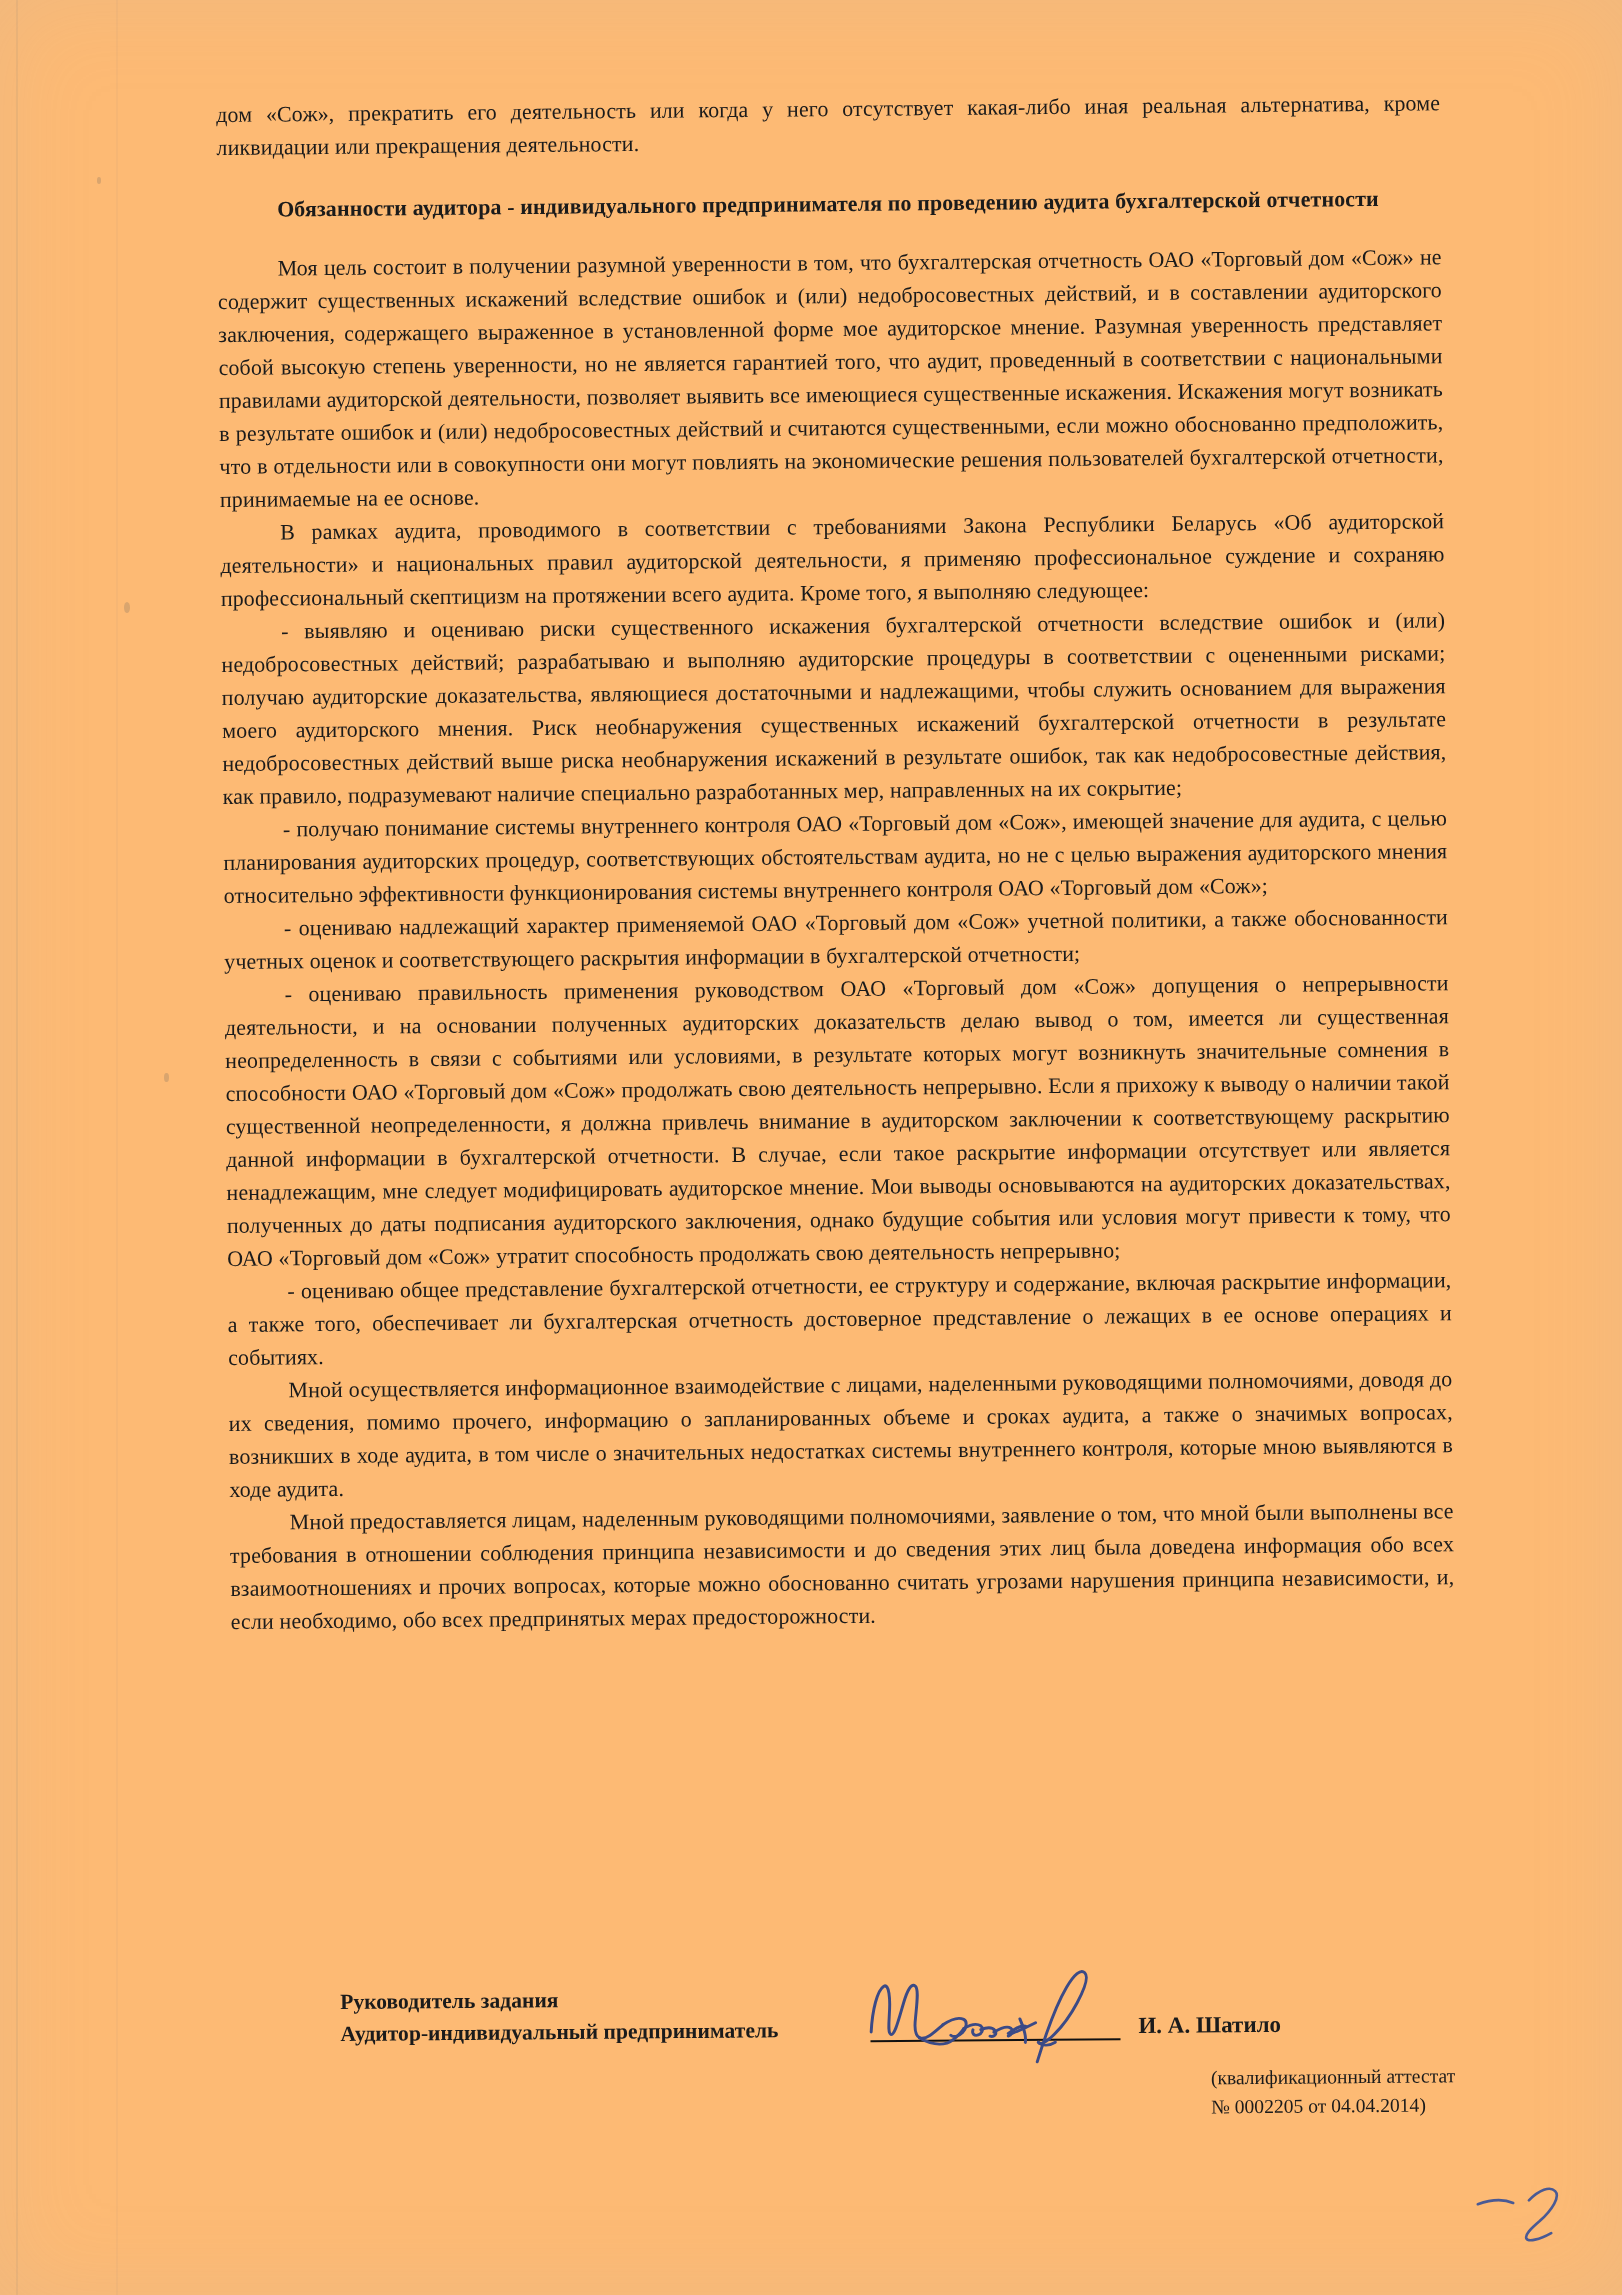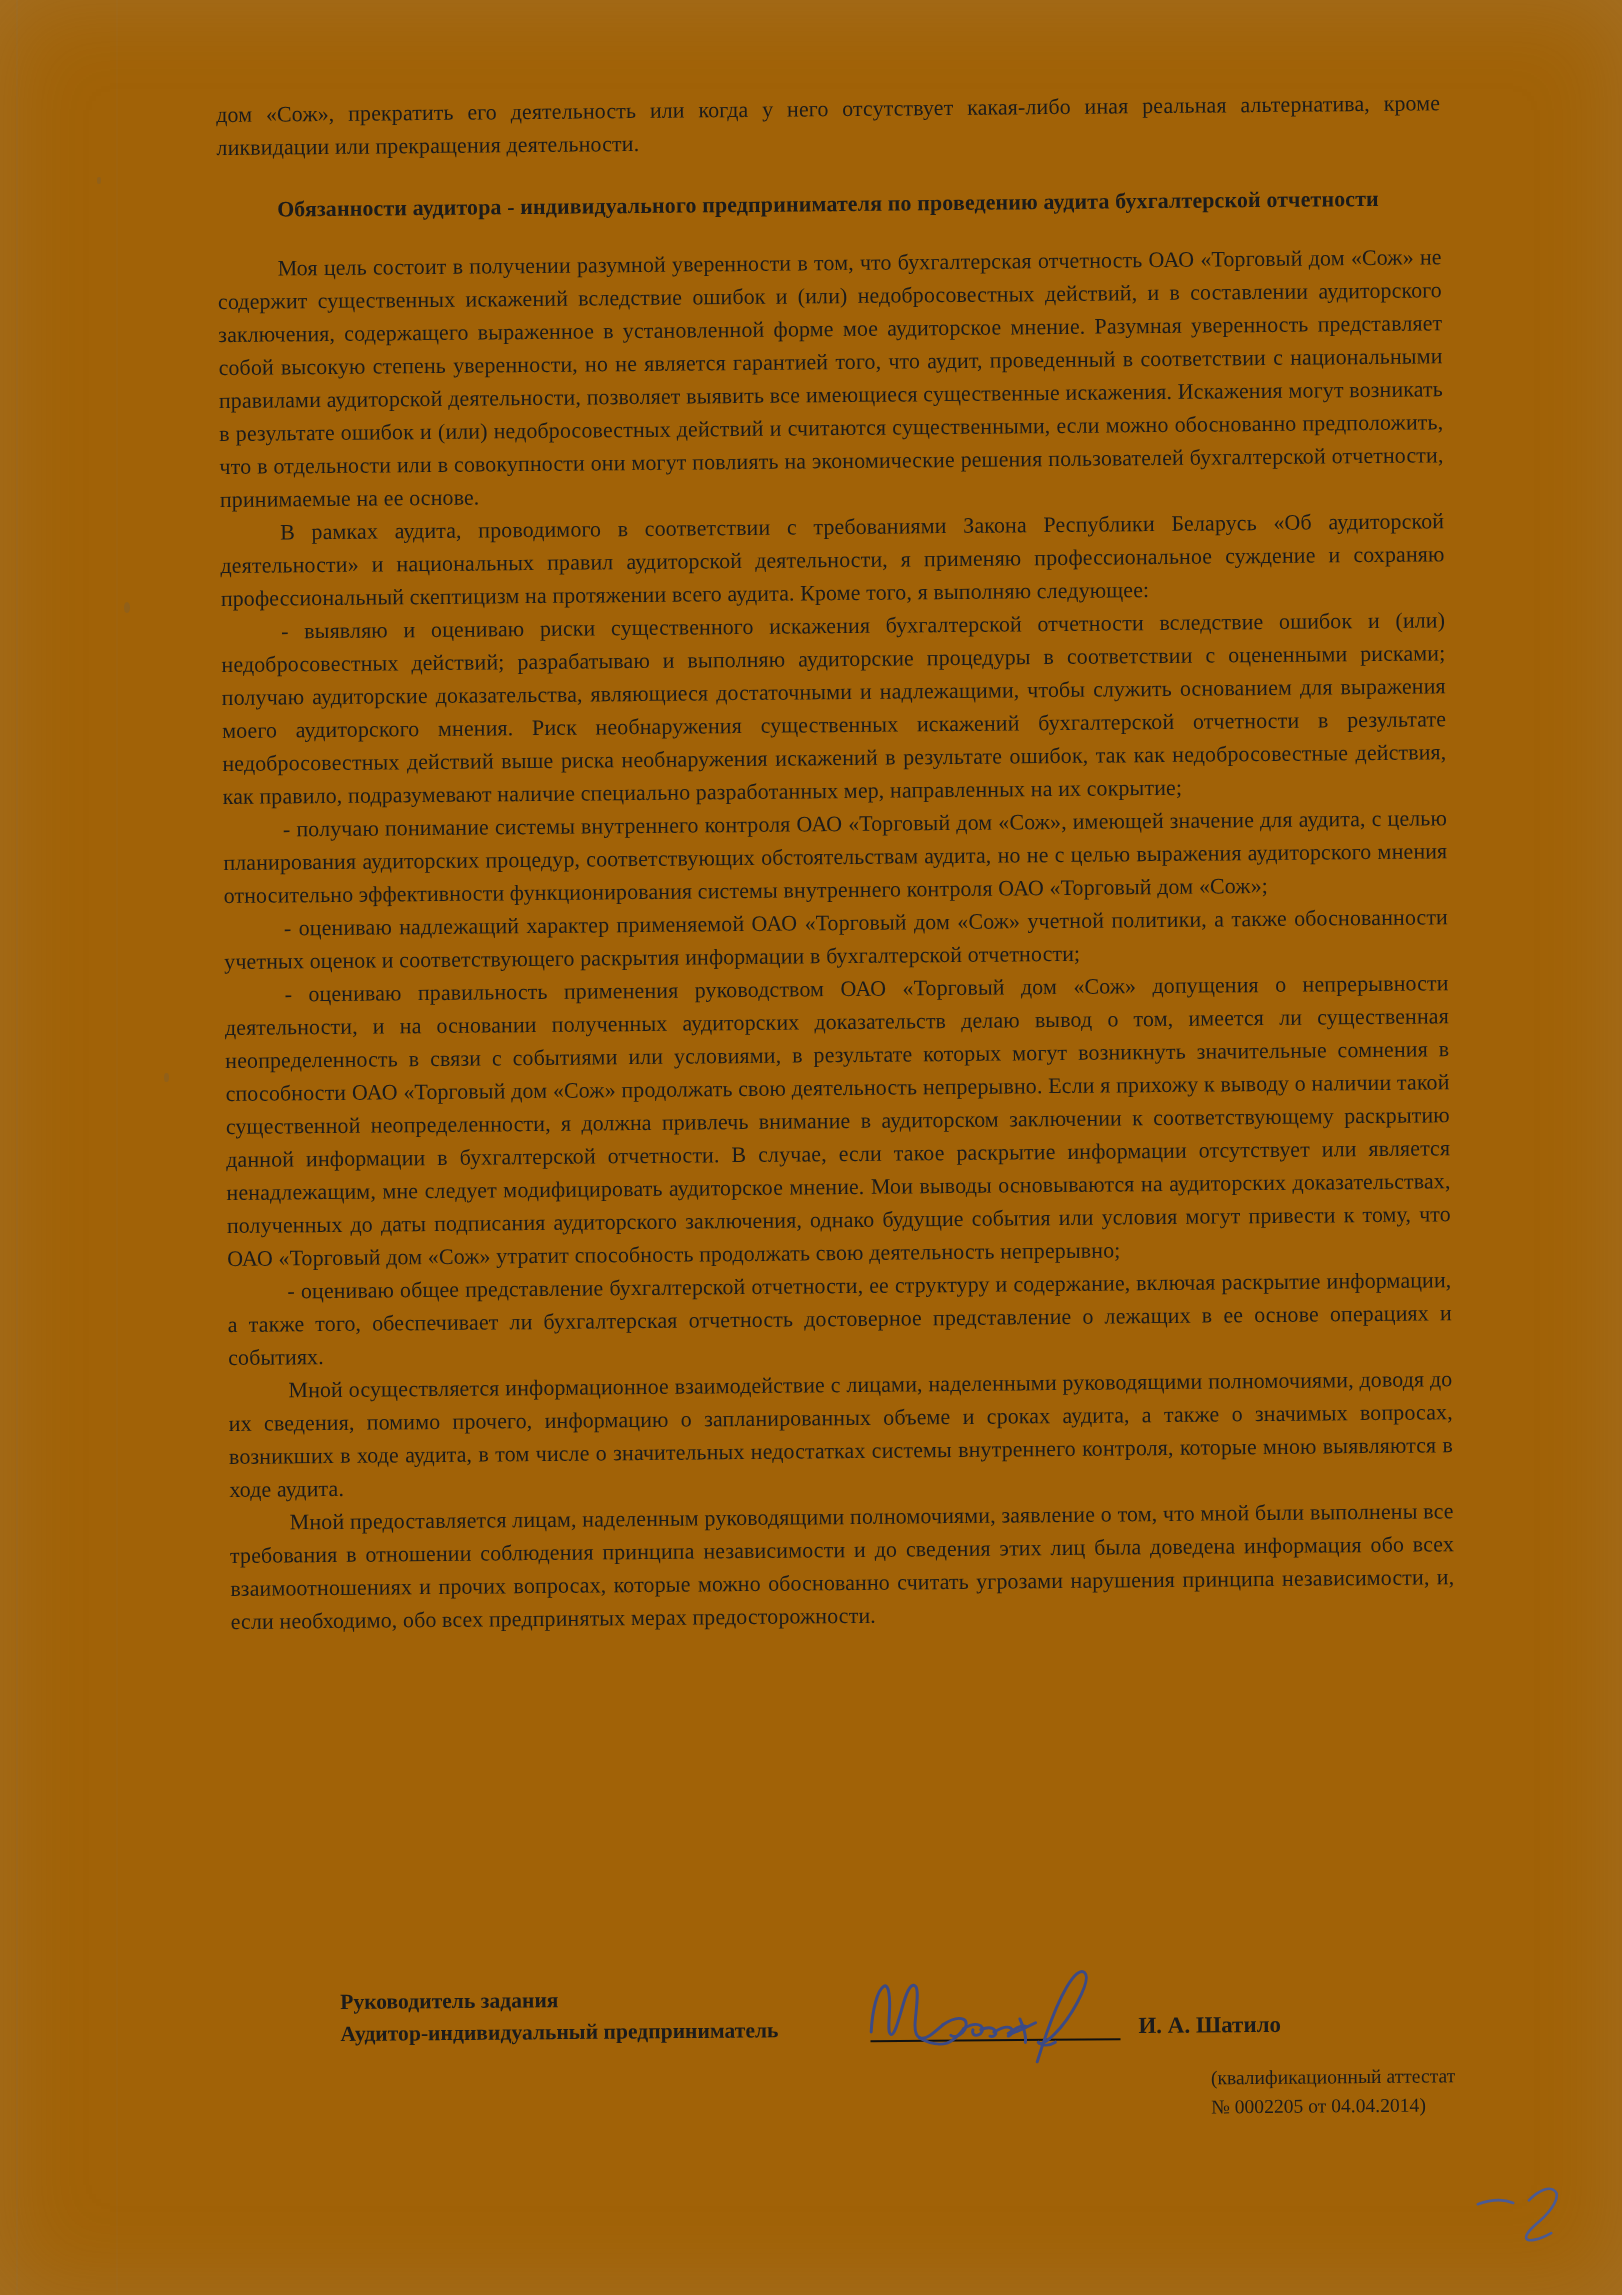--- a/index.html
+++ b/index.html
@@ -6,21 +6,21 @@
   html, body {
     margin: 0;
     padding: 0;
     background: #ffffff;
   }
 
   .page {
     position: relative;
     width: 1623px;
     height: 2295px;
-    background: #a16207;
+    background: #fdba74;
     overflow: hidden;
     font-family: "Liberation Serif", "DejaVu Serif", serif;
     color: #1b1b1b;
     
     box-shadow: inset 0 0 92px rgba(180,180,175,0.18);
   }
 
   
   .scan-line {
     position: absolute;

